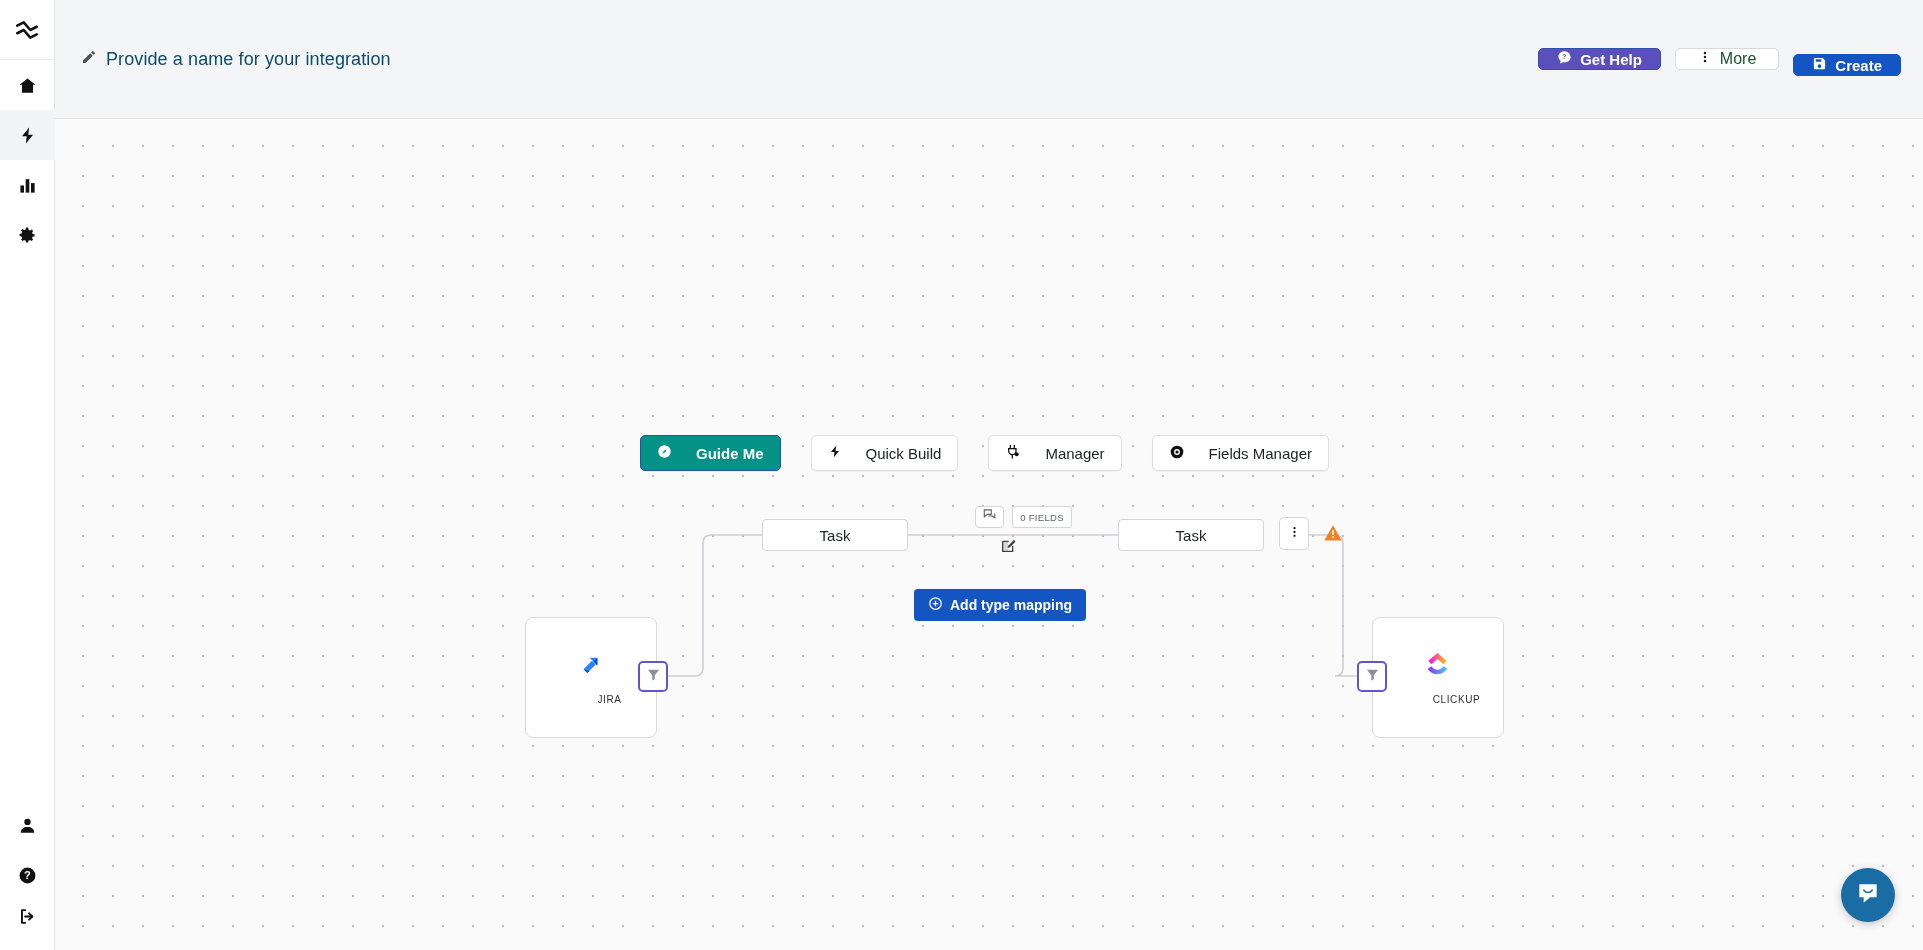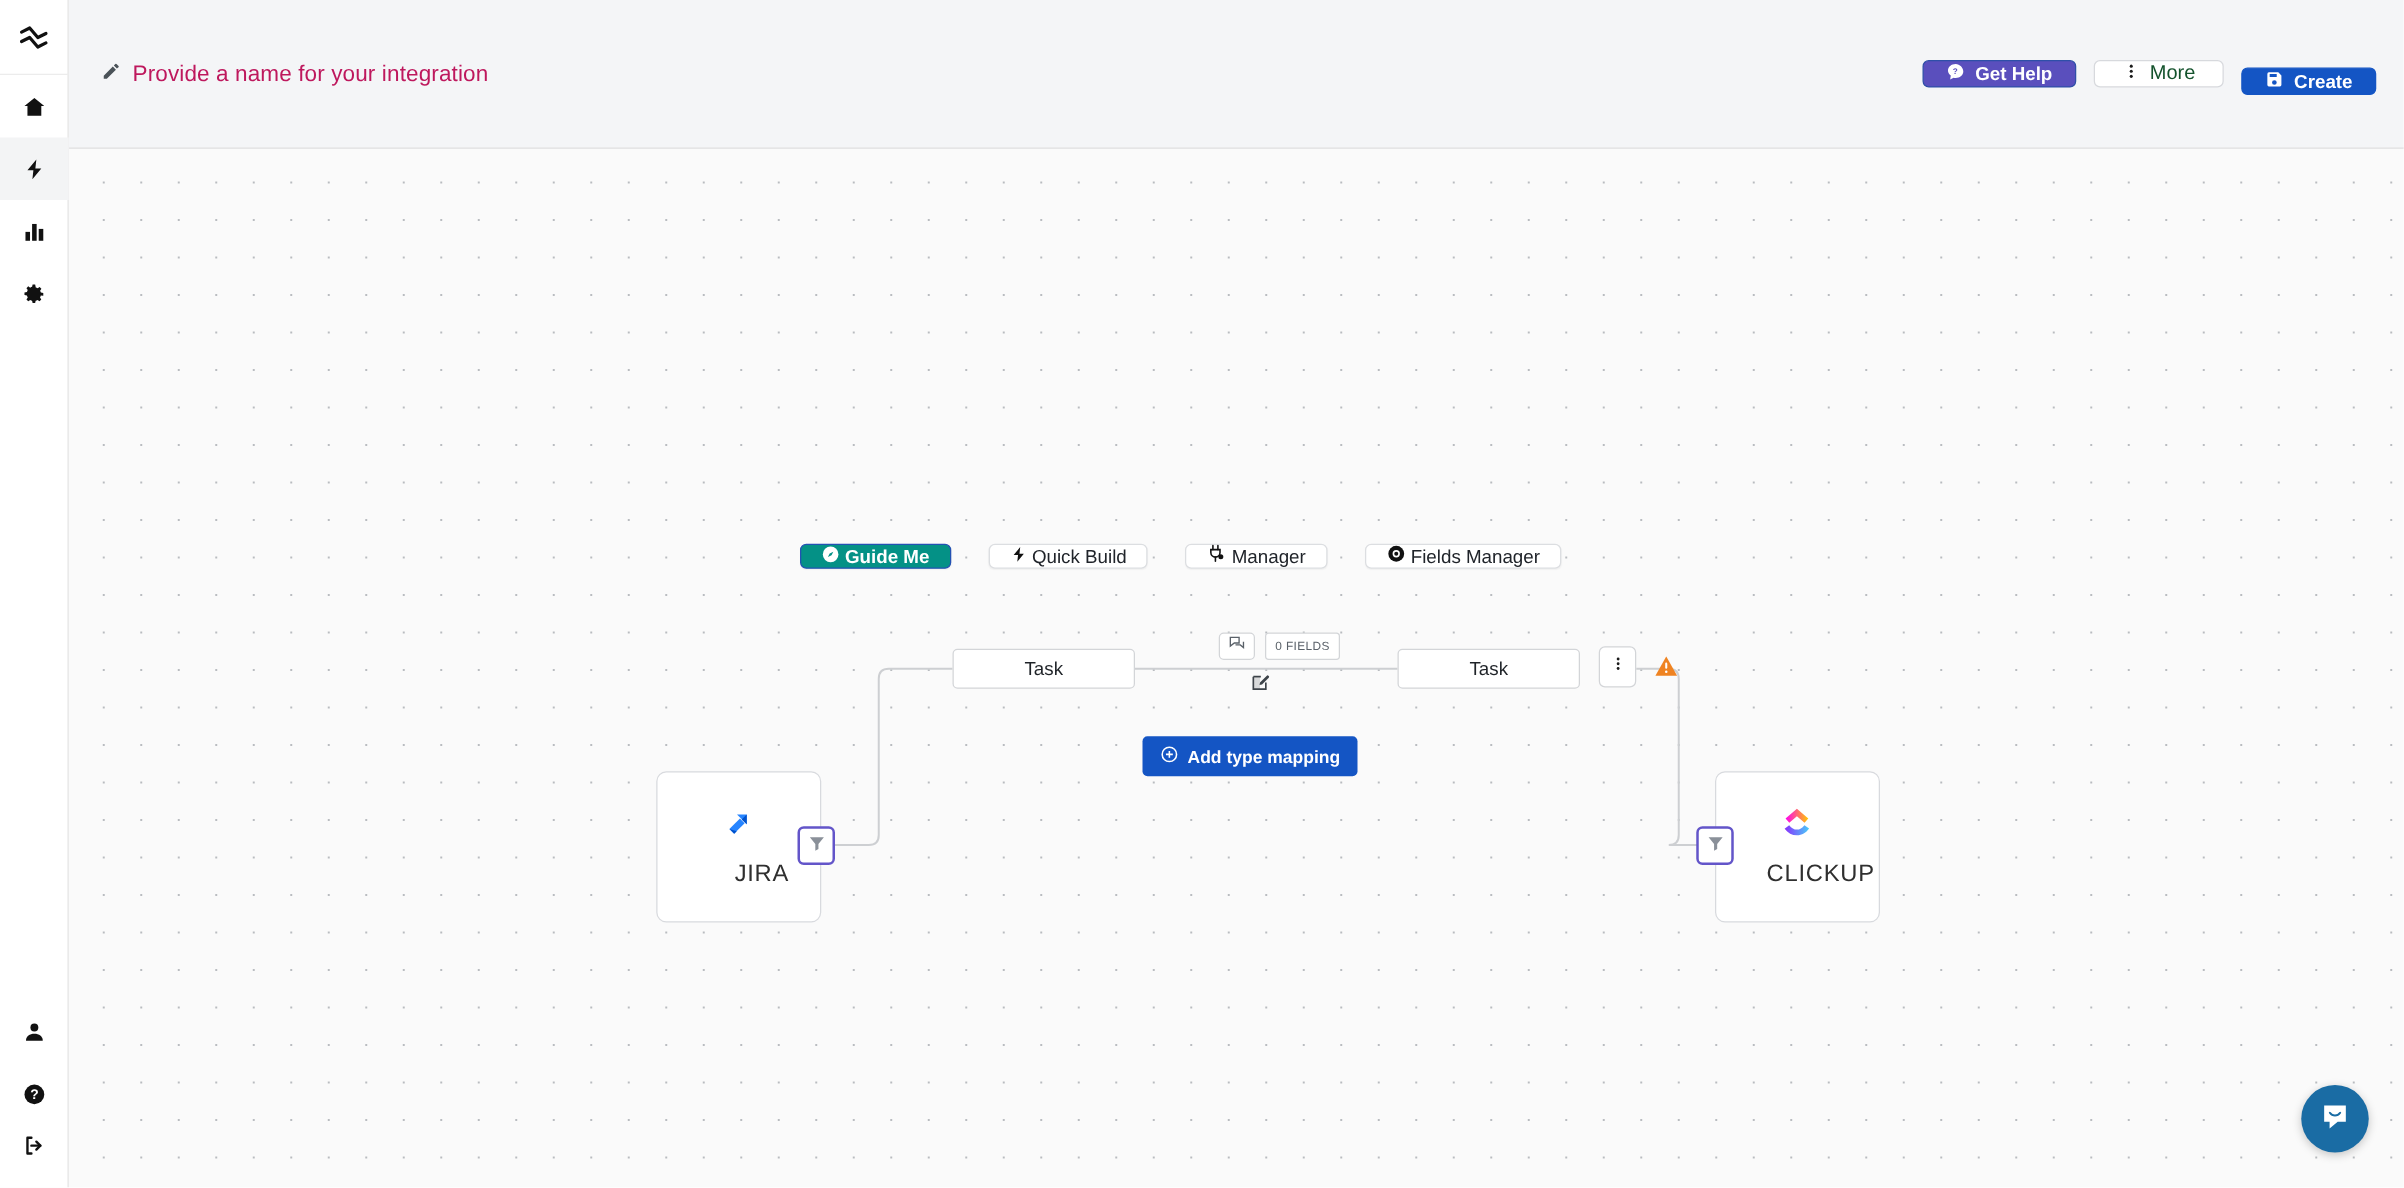--- a/index.html
+++ b/index.html
@@ -47,21 +47,21 @@
     height: 119px;
     background: #f4f5f7;
     border-bottom: 1px solid #e0e0e0;
     display: flex; align-items: center;
     padding: 0 22px 0 26px;
     position: relative; z-index: 4;
     flex: 0 0 119px;
   }
   .name-field { display: flex; align-items: center; gap: 9px; }
   .name-placeholder {
-    font-size: 18px; color: #be185d; letter-spacing: .1px;
+    font-size: 18px; color: #0c4a6e; letter-spacing: .1px;
   }
   .header-actions { margin-left: auto; display: flex; align-items: center; gap: 14px; }
 
   .btn {
     display: inline-flex; align-items: center; justify-content: center;
     gap: 8px;
     font-size: 15px; font-weight: bold;
     border-radius: 5px;
     cursor: pointer;
     padding: 0 18px;
@@ -83,22 +83,22 @@
     overflow: hidden;
   }
 
   
   .tool-row {
     position: absolute;
     left: 585px; top: 316px;
     display: flex; align-items: center; gap: 30px;
   }
   .tbtn {
-    display: inline-flex; align-items: center; gap: 4px;
-    height: 20px; padding: 0 16px;
+    display: inline-flex; align-items: center; gap: 24px;
+    height: 36px; padding: 0 16px;
     border-radius: 5px;
     font-size: 15px;
     background: #ffffff;
     color: #20242a;
     border: 1px solid #dcdee1;
     box-shadow: 0 1px 1px rgba(0,0,0,.04);
     cursor: pointer;
     white-space: nowrap;
   }
   .tbtn.primary {
@@ -166,21 +166,21 @@
     background: #ffffff;
     border: 1px solid #d8dade;
     border-radius: 8px;
     display: flex; flex-direction: column;
     align-items: center; justify-content: center;
     gap: 10px;
     cursor: pointer;
   }
   .node-jira    { left: 470px; top: 498px; }
   .node-clickup { left: 1317px; top: 498px; }
-  .node-label { font-size: 19px; color: #2f2f2f; letter-spacing: .6px; margin-left: 37px; }
+  .node-label { font-size: 10px; color: #2f2f2f; letter-spacing: .6px; margin-left: 37px; }
 
   .filter-chip {
     position: absolute;
     width: 30px; height: 31px;
     background: #ffffff;
     border: 2px solid #6355c9;
     border-radius: 5px;
     display: flex; align-items: center; justify-content: center;
     cursor: pointer;
     z-index: 3;

